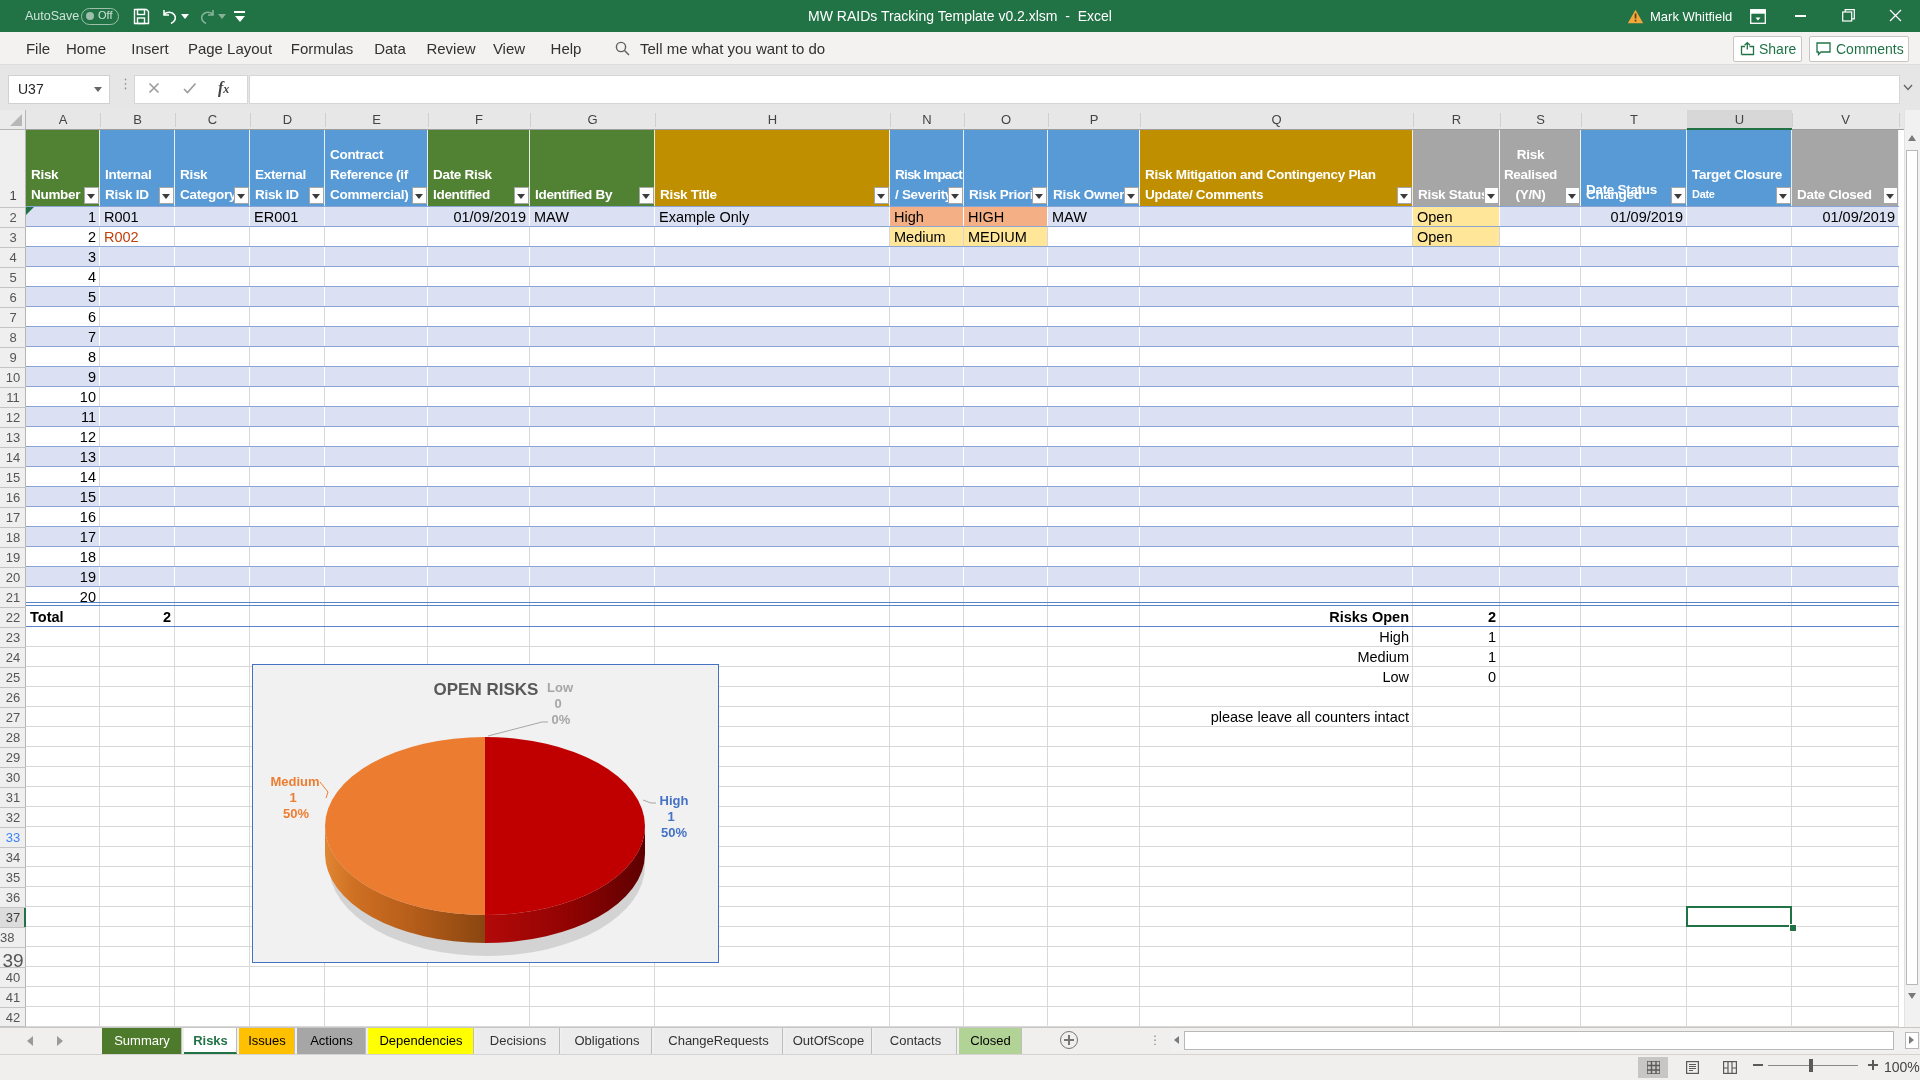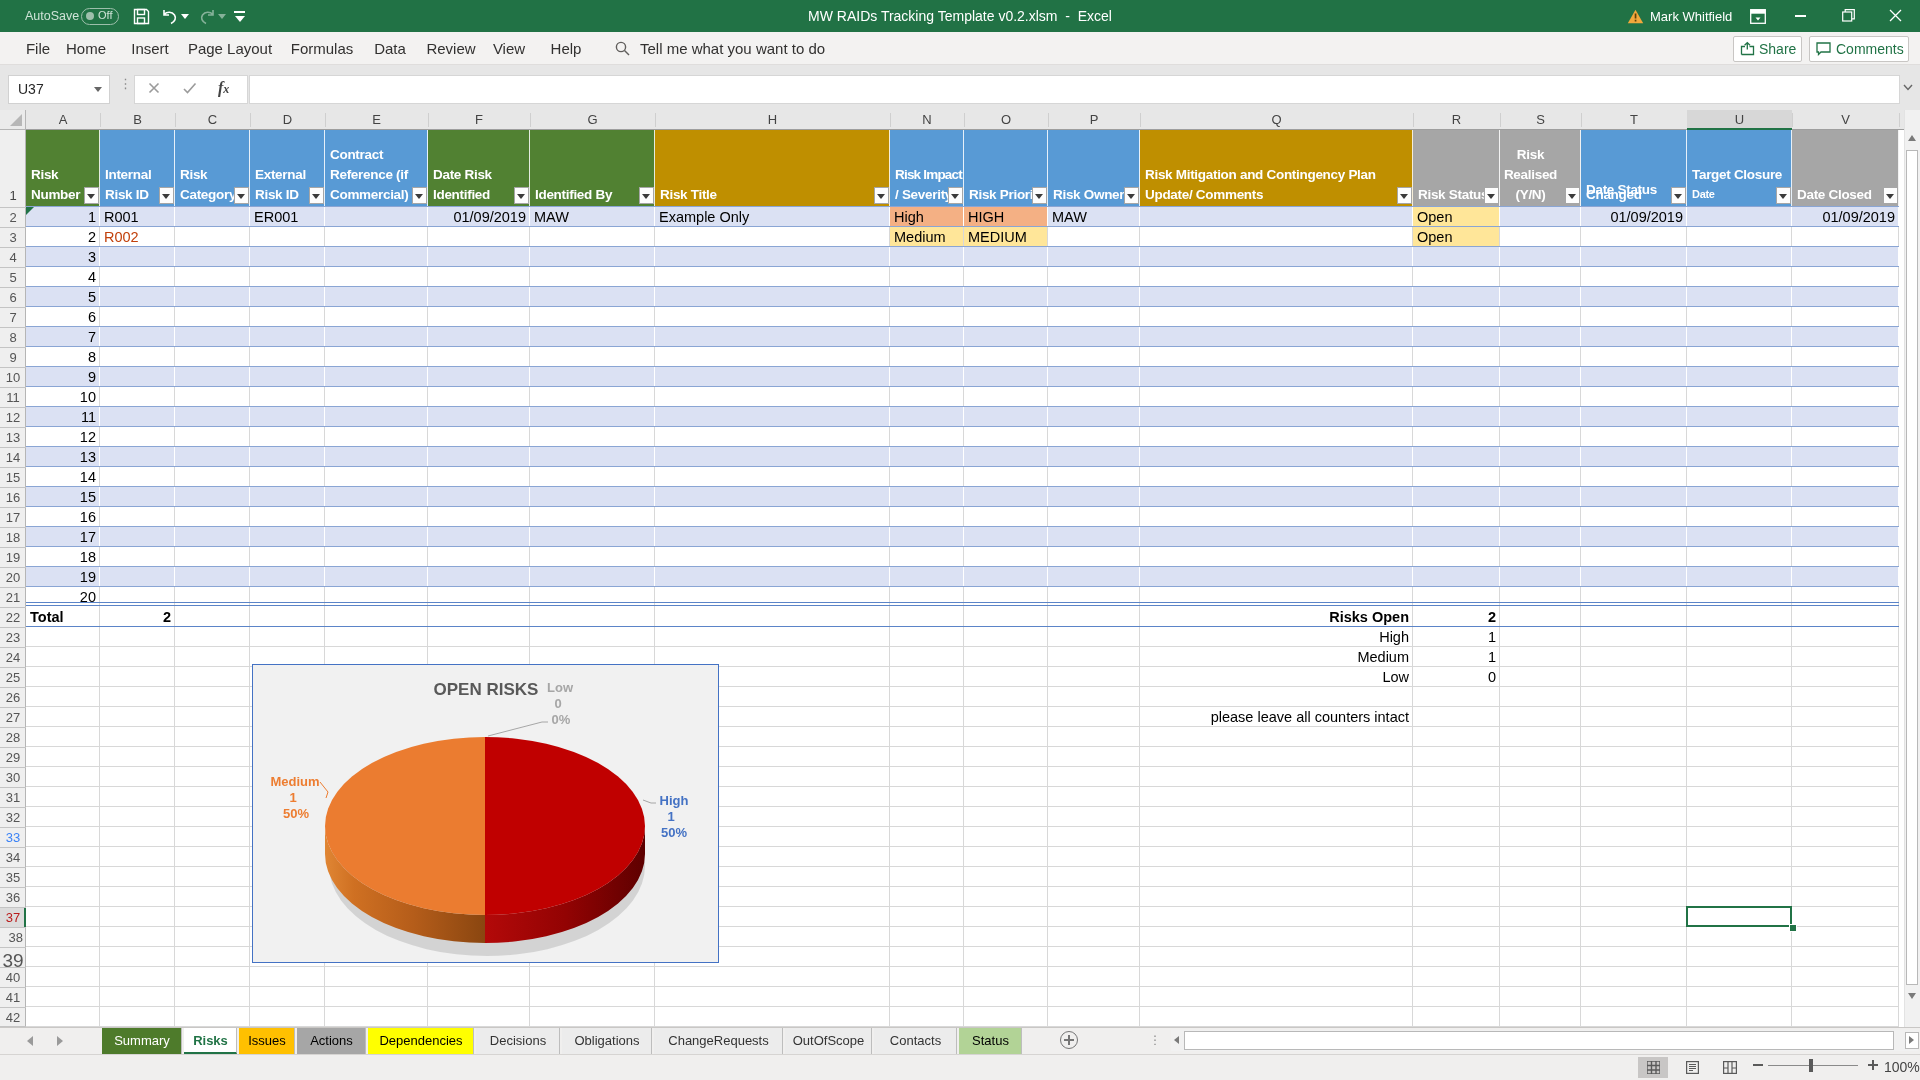--- a/index.html
+++ b/index.html
@@ -197,23 +197,23 @@
 <div style="position:absolute;left:0;top:830px;width:26px;text-align:center;font-size:13px;color:#3b82f6;">33</div>
 <div style="position:absolute;left:0;top:827px;width:26px;height:1px;background:#c4c4c4;"></div>
 <div style="position:absolute;left:0;top:850px;width:26px;text-align:center;font-size:13px;color:#555;">34</div>
 <div style="position:absolute;left:0;top:847px;width:26px;height:1px;background:#c4c4c4;"></div>
 <div style="position:absolute;left:0;top:870px;width:26px;text-align:center;font-size:13px;color:#555;">35</div>
 <div style="position:absolute;left:0;top:867px;width:26px;height:1px;background:#c4c4c4;"></div>
 <div style="position:absolute;left:0;top:890px;width:26px;text-align:center;font-size:13px;color:#555;">36</div>
 <div style="position:absolute;left:0;top:887px;width:26px;height:1px;background:#c4c4c4;"></div>
 <div style="position:absolute;left:0;top:907px;width:26px;height:20px;background:#dcdcdc;"></div>
 <div style="position:absolute;left:24px;top:907px;width:2px;height:20px;background:#217346;"></div>
-<div style="position:absolute;left:0;top:910px;width:26px;text-align:center;font-size:13px;color:#b91c1c;">37</div>
+<div style="position:absolute;left:0;top:910px;width:26px;text-align:center;font-size:13px;color:#404040;">37</div>
 <div style="position:absolute;left:0;top:907px;width:26px;height:1px;background:#c4c4c4;"></div>
-<div style="position:absolute;left:0;top:930px;width:23px;text-align:right;font-size:13px;color:#555;">38</div>
+<div style="position:absolute;left:0;top:930px;width:23px;text-align:left;font-size:13px;color:#555;">38</div>
 <div style="position:absolute;left:0;top:927px;width:26px;height:1px;background:#c4c4c4;"></div>
 <div style="position:absolute;left:0;top:950px;width:26px;text-align:center;font-size:19px;color:#555;">39</div>
 <div style="position:absolute;left:0;top:947px;width:26px;height:1px;background:#c4c4c4;"></div>
 <div style="position:absolute;left:0;top:970px;width:26px;text-align:center;font-size:13px;color:#555;">40</div>
 <div style="position:absolute;left:0;top:967px;width:26px;height:1px;background:#c4c4c4;"></div>
 <div style="position:absolute;left:0;top:990px;width:26px;text-align:center;font-size:13px;color:#555;">41</div>
 <div style="position:absolute;left:0;top:987px;width:26px;height:1px;background:#c4c4c4;"></div>
 <div style="position:absolute;left:0;top:1010px;width:26px;text-align:center;font-size:13px;color:#555;">42</div>
 <div style="position:absolute;left:0;top:1007px;width:26px;height:1px;background:#c4c4c4;"></div>
 <div style="position:absolute;left:0;top:1026px;width:26px;height:1px;background:#c4c4c4;"></div>
@@ -512,21 +512,21 @@
 <div style="position:absolute;left:476px;top:1033px;width:84px;text-align:center;font-size:13px;color:#333;">Decisions</div>
 <div style="position:absolute;left:562px;top:1028px;width:90px;height:26px;background:#ececec;box-sizing:border-box;border-right:1px solid #bdbdbd;"></div>
 <div style="position:absolute;left:562px;top:1033px;width:90px;text-align:center;font-size:13px;color:#333;">Obligations</div>
 <div style="position:absolute;left:654px;top:1028px;width:129px;height:26px;background:#ececec;box-sizing:border-box;border-right:1px solid #bdbdbd;"></div>
 <div style="position:absolute;left:654px;top:1033px;width:129px;text-align:center;font-size:13px;color:#333;">ChangeRequests</div>
 <div style="position:absolute;left:785px;top:1028px;width:87px;height:26px;background:#ececec;box-sizing:border-box;border-right:1px solid #bdbdbd;"></div>
 <div style="position:absolute;left:785px;top:1033px;width:87px;text-align:center;font-size:13px;color:#333;">OutOfScope</div>
 <div style="position:absolute;left:874px;top:1028px;width:83px;height:26px;background:#ececec;box-sizing:border-box;border-right:1px solid #bdbdbd;"></div>
 <div style="position:absolute;left:874px;top:1033px;width:83px;text-align:center;font-size:13px;color:#333;">Contacts</div>
 <div style="position:absolute;left:959px;top:1028px;width:63px;height:26px;background:#b2d396;box-sizing:border-box;border-right:1px solid #bdbdbd;"></div>
-<div style="position:absolute;left:959px;top:1033px;width:63px;text-align:center;font-size:13px;color:#000;">Status</div>
+<div style="position:absolute;left:959px;top:1033px;width:63px;text-align:center;font-size:13px;color:#000;">Closed</div>
 <div style="position:absolute;left:1060px;top:1031px;width:18px;height:18px;border:1px solid #757575;border-radius:50%;box-sizing:border-box;"></div>
 <div style="position:absolute;left:1064px;top:1039px;width:10px;height:1.5px;background:#757575;"></div>
 <div style="position:absolute;left:1068.2px;top:1035px;width:1.5px;height:10px;background:#757575;"></div>
 <div style="position:absolute;left:1149px;top:1033px;font-size:12px;color:#8a8a8a;">⋮</div>
 <div style="position:absolute;left:1171px;top:1030px;width:747px;height:21px;background:#f1f1f1;"></div>
 <div style="position:absolute;left:1174px;top:1036px;width:0;height:0;border-top:4px solid transparent;border-bottom:4px solid transparent;border-right:5px solid #7a7a7a;"></div>
 <div style="position:absolute;left:1184px;top:1031px;width:710px;height:19px;background:#fff;border:1px solid #b8b8b8;box-sizing:border-box;"></div>
 <div style="position:absolute;left:1905px;top:1032px;width:14px;height:17px;background:#fff;border:1px solid #b8b8b8;box-sizing:border-box;"></div>
 <div style="position:absolute;left:1909px;top:1036px;width:0;height:0;border-top:4px solid transparent;border-bottom:4px solid transparent;border-left:5px solid #7a7a7a;"></div>
 <div style="position:absolute;left:0;top:1054px;width:1920px;height:26px;background:#f0efee;border-top:1px solid #d6d4d2;box-sizing:border-box;"></div>

